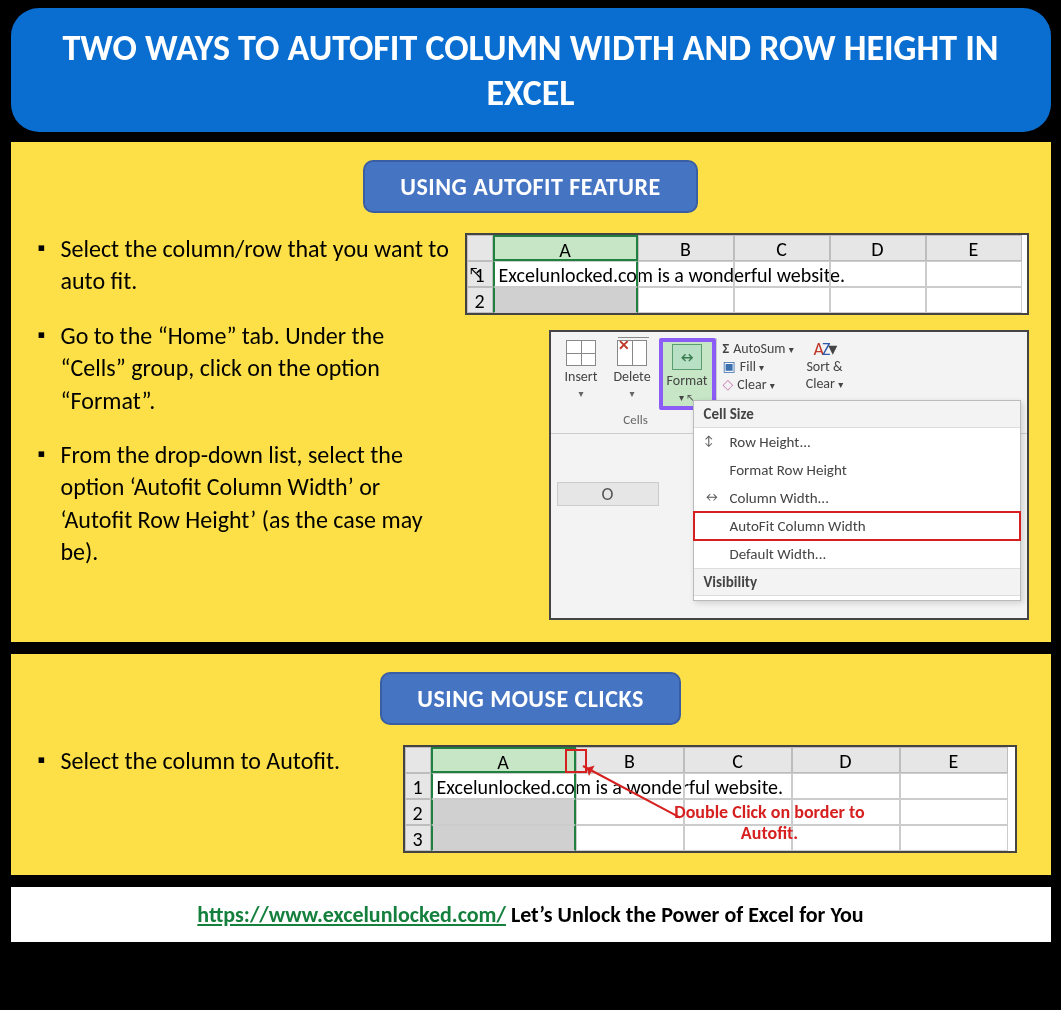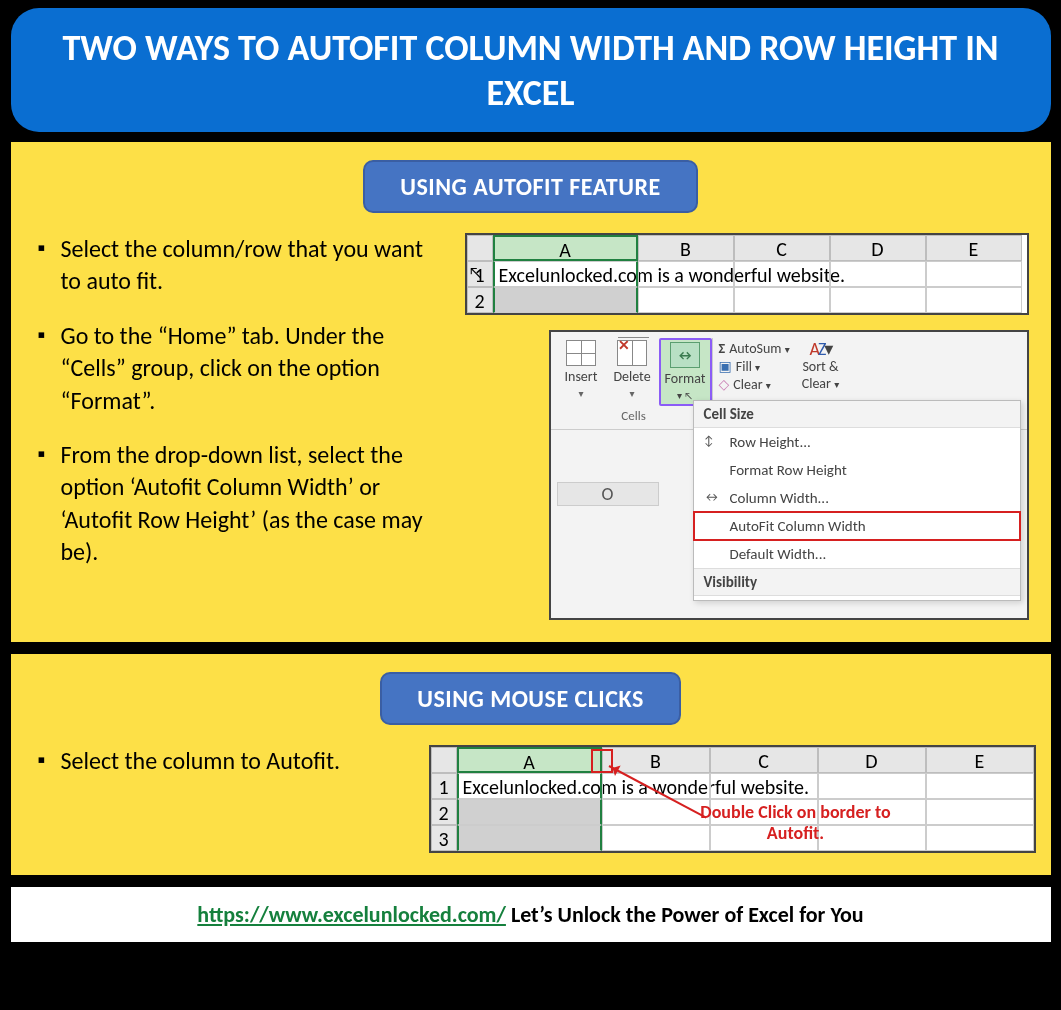--- a/index.html
+++ b/index.html
@@ -39,21 +39,21 @@
     font-weight: 700;
     font-size: 24px;
     padding: 10px 35px;
     display: block;
     margin: 0 auto 20px auto;
     width: fit-content;
     letter-spacing: 0.5px;
   }
   .row {
     display: flex;
-    gap: 36px;
+    gap: 10px;
     align-items: flex-start;
   }
   ul.bullets {
     list-style: none;
     padding: 0;
     margin: 0;
     font-size: 24px;
     line-height: 1.35;
     flex: 1;
   }
@@ -165,21 +165,21 @@
     content:"✕"; color:#c0392b; position:absolute; top:-4px; right:-3px; font-size:14px; font-weight:bold;
   }
   .ico.fmt {
     background:#b8e0c4; border-color:#5a9e70;
     display:flex; align-items:center; justify-content:center;
   }
   .ico.fmt::before {
     content:"↔"; color:#3a7a4f; font-weight:bold;
   }
   .fmt-block {
-    background:#c6e6c6; border:2px solid #8b5cf6; border-radius:2px; padding:2px 4px;
+    background:#c6e6c6; border:4px solid #8b5cf6; border-radius:2px; padding:2px 4px;
   }
   .small-stack {
     display:flex; flex-direction:column; gap:1px; font-size:14px; padding:2px 6px;
   }
   .small-stack span::before { margin-right:4px; }
   .autosum::before { content:"Σ"; font-weight:bold; color:#444; }
   .fill::before { content:"▣"; color:#3a6fb0; }
   .clear::before { content:"◇"; color:#c97db3; }
   .sortf {
     display:flex; flex-direction:column; align-items:center; font-size:14px; padding:2px 6px;

